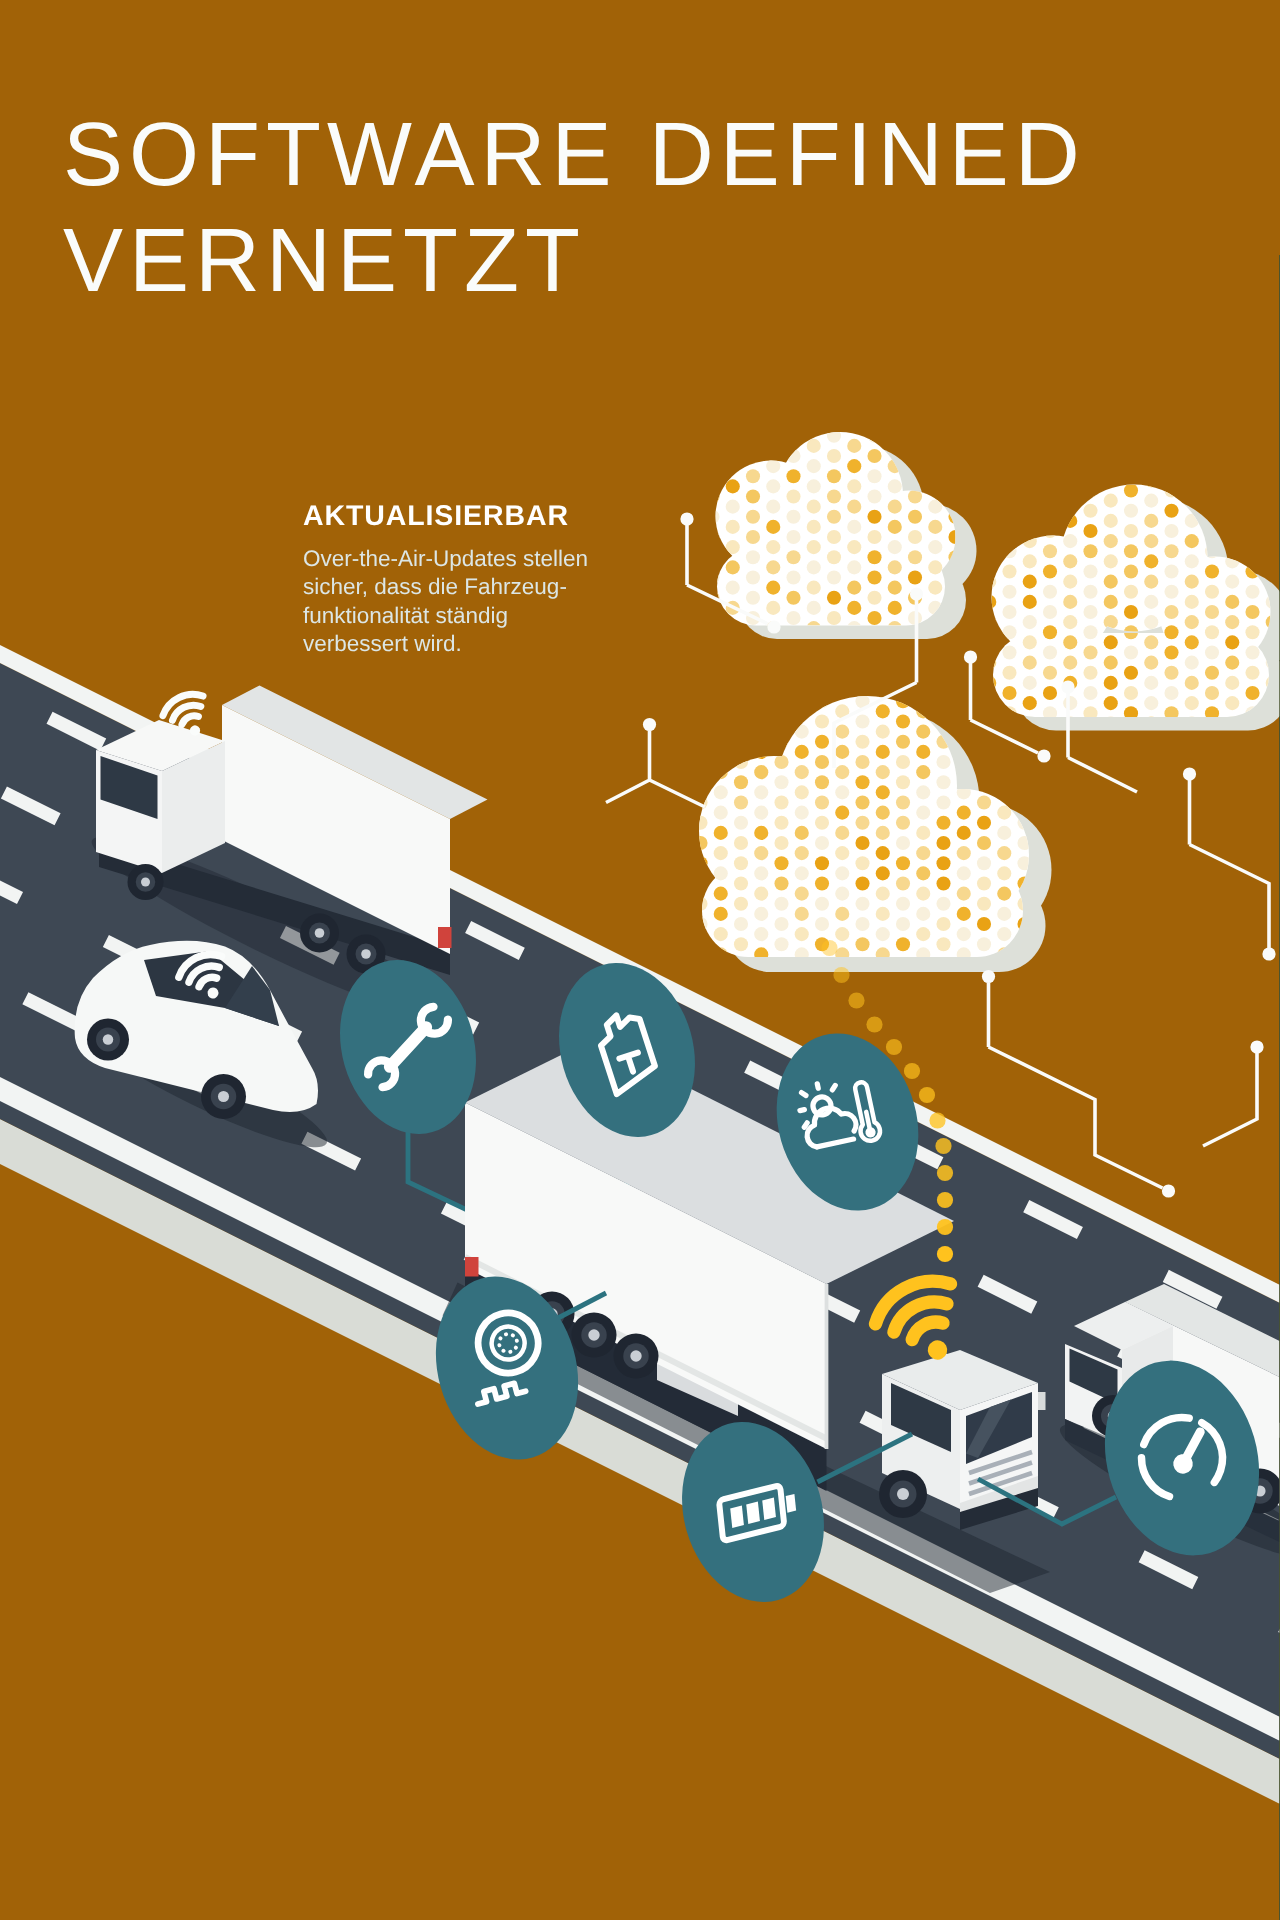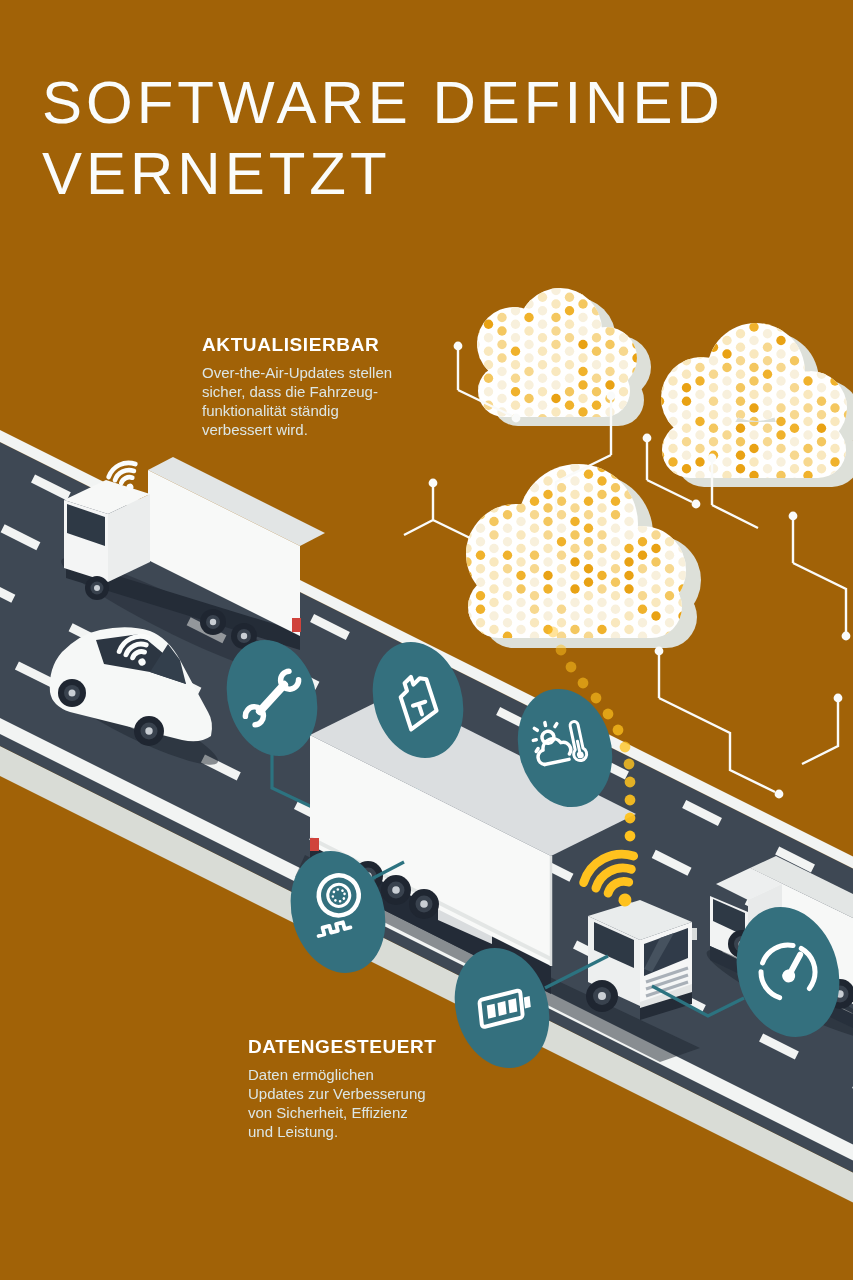--- a/index.html
+++ b/index.html
@@ -894,21 +894,14 @@
 
 <div id="sec-aktualisierbar" class="section">
   <h2>AKTUALISIERBAR</h2>
   <p>Over-the-Air-Updates stellen
 sicher, dass die Fahrzeug-
 funktionalität ständig
 verbessert wird.</p>
 </div>
 
 
-<div id="sec-datengesteuert" class="section">
-  <h2>DATENGESTEUERT</h2>
-  <p>Daten ermöglichen
-Updates zur Verbesserung
-von Sicherheit, Effizienz
-und Leistung.</p>
+
 </div>
 
-</div>
-
 </body></html>

